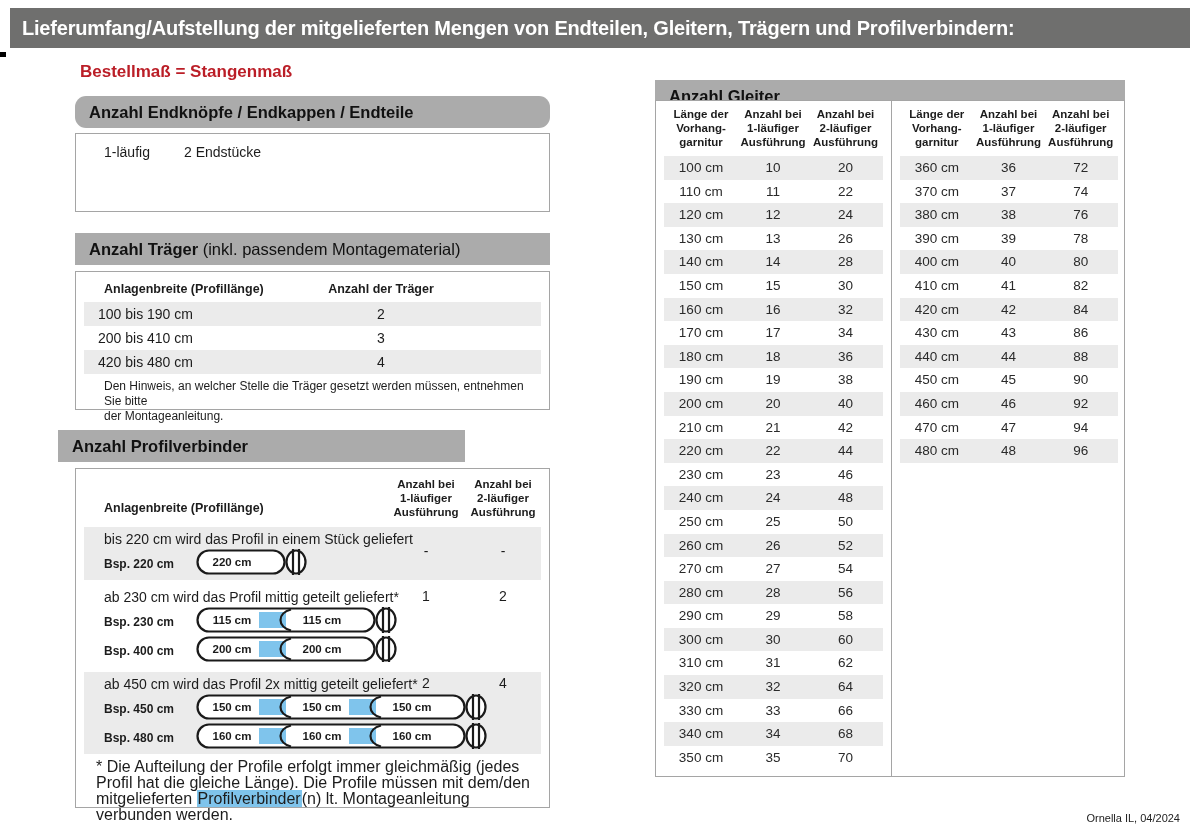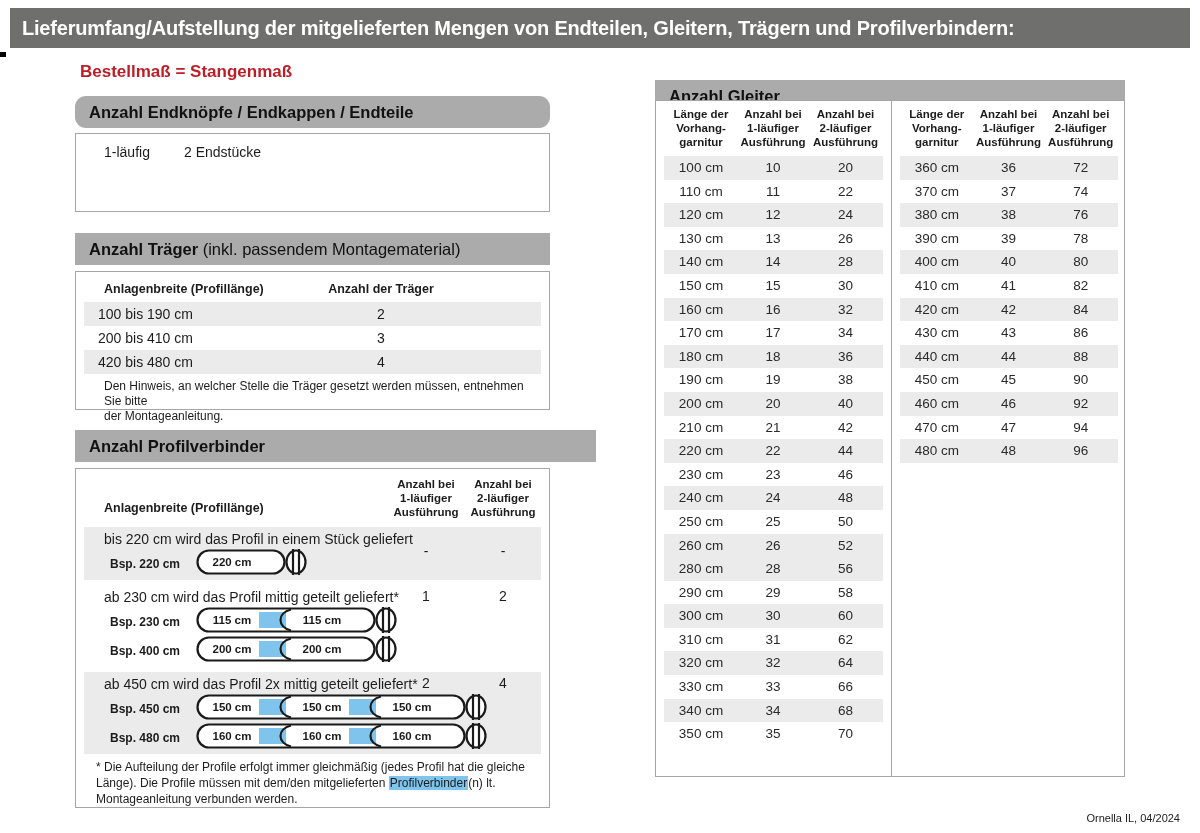--- a/index.html
+++ b/index.html
@@ -33,38 +33,38 @@
   #b-traeger {left:75px; top:271px; width:475px; height:139px;}
   .tr-headrow {position:relative; height:26px; margin:4px 8px 0; font-size:12.5px; font-weight:bold; line-height:26px;}
   .tr-col1 {position:absolute; left:20px;}
   .tr-col2 {position:absolute; left:222px; width:150px; text-align:center;}
   .tr-row {position:relative; height:24px; line-height:24px; margin:0 8px; font-size:14px;}
   .tr-range {position:absolute; left:14px;}
   .tr-count {position:absolute; left:222px; width:150px; text-align:center;}
   .tr-note {margin:5px 8px 0; padding-left:20px; font-size:12px; line-height:15px; white-space:pre-line;}
 
   
-  #h-profil {left:75px; top:430px; width:521px;}
+  #h-profil {left:58px; top:430px; width:407px;}
   #b-profil {left:75px; top:468px; width:475px; height:340px;}
   .p-headrow {position:relative; height:58px; margin:0 8px;}
   .p-col-label {position:absolute; left:20px; bottom:12px; font-size:12.5px; font-weight:bold;}
   .p-colhead {position:absolute; top:8px; width:90px; text-align:center; font-size:11.5px;
               font-weight:bold; line-height:14px; white-space:pre-line;}
   .p-colhead.c1 {left:297px;}
   .p-colhead.c2 {left:374px;}
   .p-row {position:relative; margin:0 8px 5px; padding:3px 0 2px;}
   .p-text {display:block; padding-left:20px; font-size:14px; line-height:19px;}
   .p-val {position:absolute; top:3px; width:90px; text-align:center; font-size:14px;}
   .p-val.v1 {left:297px;}
   .p-val.v2 {left:374px;}
   .p-row.mid .p-val {top:16px;}
   .p-ex {display:flex; align-items:center; height:29px; padding-left:20px;}
-  .p-ex-label {width:82px; text-align:center; padding-right:10px; font-size:12px; font-weight:bold; flex:none;}
+  .p-ex-label {width:82px; text-align:left; padding-right:10px; font-size:12px; font-weight:bold; flex:none;}
   .p-ex svg {flex:none; overflow:visible;}
-  .p-foot {margin:4px 8px 8px; padding-left:12px; font-size:12px; line-height:16px;}
+  .p-foot {margin:4px 8px 8px; padding-left:12px; font-size:16px; line-height:16px;}
   .hl {background:#7fc4ec; padding:0 1px;}
 
   
   #h-gleiter {left:655px; top:80px; width:470px;}
   #b-gleiter {left:655px; top:100px; width:470px; height:677px;}
   .g-half {position:absolute; top:0; height:100%; width:235px; box-sizing:border-box;}
   .g-half.gl {left:0;}
   .g-half.gr {left:235px; border-left:1px solid #a5a5a5;}
   .g-head {display:flex; margin:6px 8px 0; height:49px;}
   .g-head span {display:block; text-align:center; font-size:11.5px; font-weight:bold;
@@ -314,20 +314,25 @@
         <div class="g-row">
           <span>250 cm</span>
           <span>25</span>
           <span>50</span>
         </div>
         <div class="g-row stripe">
           <span>260 cm</span>
           <span>26</span>
           <span>52</span>
         </div>
+        <div class="g-row">
+          <span>270 cm</span>
+          <span>27</span>
+          <span>54</span>
+        </div>
         <div class="g-row stripe">
           <span>280 cm</span>
           <span>28</span>
           <span>56</span>
         </div>
         <div class="g-row">
           <span>290 cm</span>
           <span>29</span>
           <span>58</span>
         </div>

